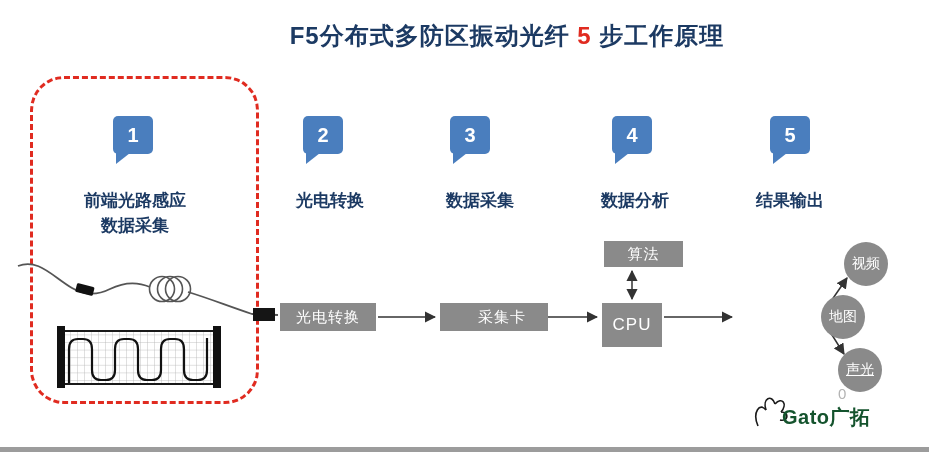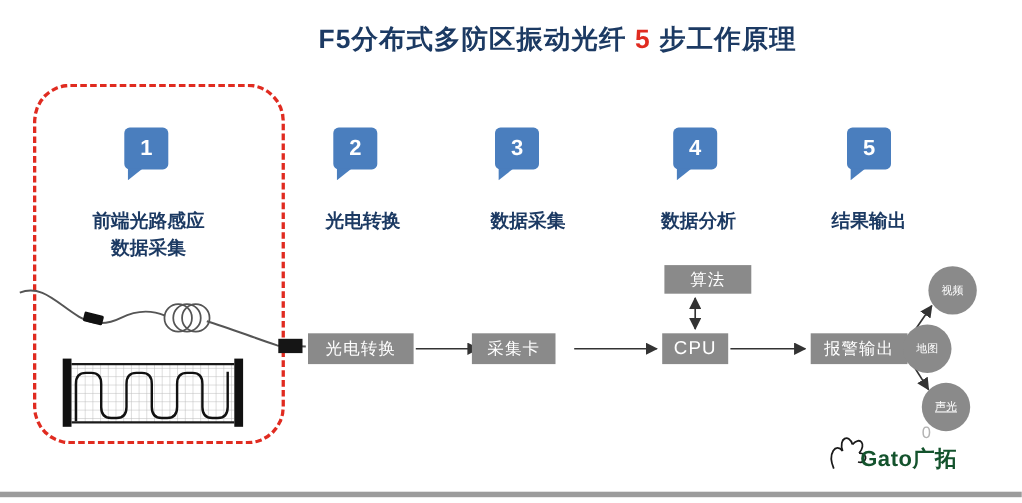--- a/index.html
+++ b/index.html
@@ -30,27 +30,27 @@
   .step-label{
     position:absolute;top:188px;width:160px;text-align:center;color:var(--navy);
     font-weight:bold;font-size:17px;line-height:25px;font-family:Liberation Serif, serif;
   }
   .l1{left:55px}.l2{left:250px}.l3{left:400px}.l4{left:555px}.l5{left:710px}
   .gbox{
     position:absolute;background:var(--gray);color:#fff;display:flex;align-items:center;
     justify-content:center;font-size:15px;letter-spacing:1px;
   }
   .b-oe{left:280px;top:303px;width:96px;height:28px;}
-  .b-daq{left:429px;top:303px;width:76px;height:28px;}
-  .b-cpu{left:602px;top:303px;width:60px;height:28px;font-size:17px;}
+  .b-daq{left:440px;top:303px;width:92px;height:28px;padding-left:16px;}
+  .b-cpu{left:602px;top:303px;width:60px;height:44px;font-size:17px;}
   .b-alarm{left:737px;top:303px;width:88px;height:28px;}
   .b-algo{left:604px;top:241px;width:79px;height:26px;}
   .gcircle{
     position:absolute;width:44px;height:44px;border-radius:50%;background:var(--gray);color:#fff;
-    display:flex;align-items:center;justify-content:center;font-size:10px;
+    display:flex;align-items:center;justify-content:center;font-size:14px;
   }
   .c-video{left:844px;top:242px;}
   .c-map{left:821px;top:295px;text-align:right;}
   .c-sound{left:838px;top:348px;text-decoration:underline;}
   .overlay{position:absolute;left:0;top:0;pointer-events:none;}
   .footer-logo{
     position:absolute;left:782px;top:404px;font-size:20px;font-weight:600;color:#14532d;letter-spacing:0.5px;
   }
   .stray-num{position:absolute;left:838px;top:385px;font-size:15px;color:#b3b3b3;}
   .bottom-bar{position:absolute;left:0;top:447px;width:100%;height:5px;background:#9c9c9c;}
@@ -148,21 +148,20 @@
       <div>数据分析</div>
     </div>
   <div class="step-label l5">
       <div>结果输出</div>
     </div>
 
   <div class="gbox b-oe">光电转换</div>
   <div class="gbox b-daq">采集卡</div>
   <div class="gbox b-algo">算法</div>
   <div class="gbox b-cpu">CPU</div>
-  <div class="gbox b-alarm">报警输出</div>
 
   <div class="gcircle c-video">视频</div>
   <div class="gcircle c-map">地图</div>
   <div class="gcircle c-sound">声光</div>
 
   <div class="stray-num">0</div>
   <div class="footer-logo">Gato广拓</div>
   <div class="bottom-bar"></div>
 
 </div>

